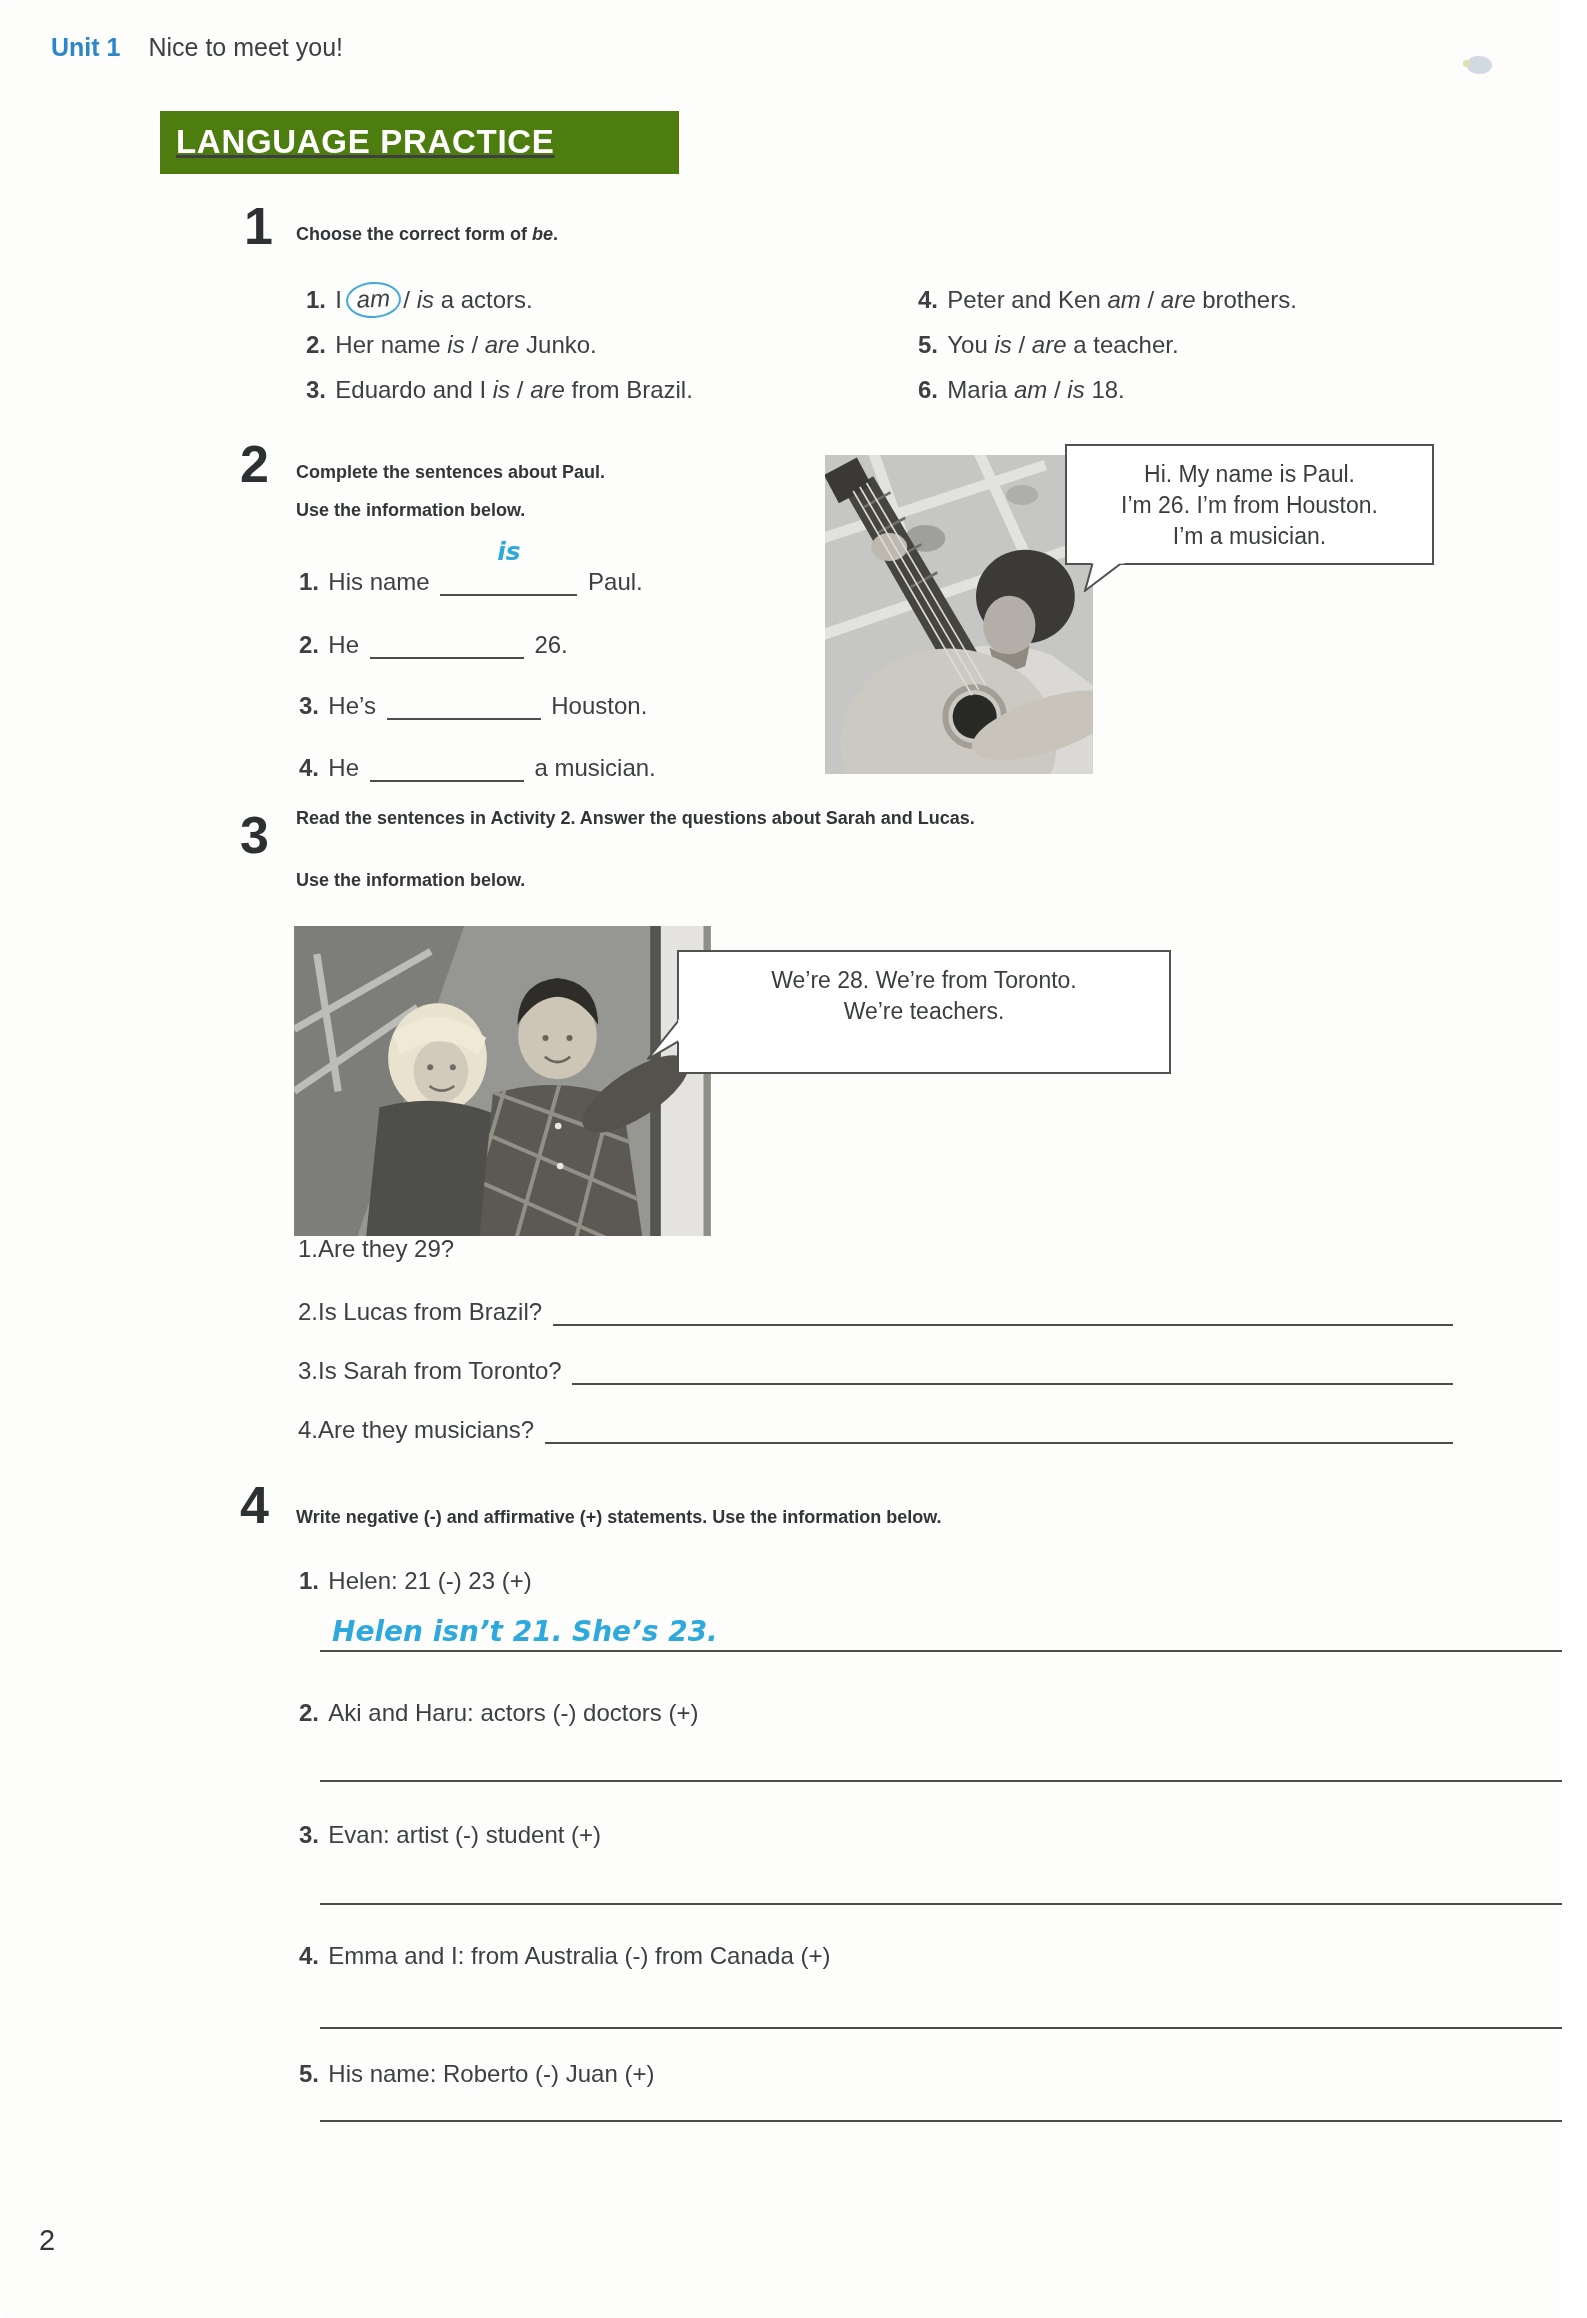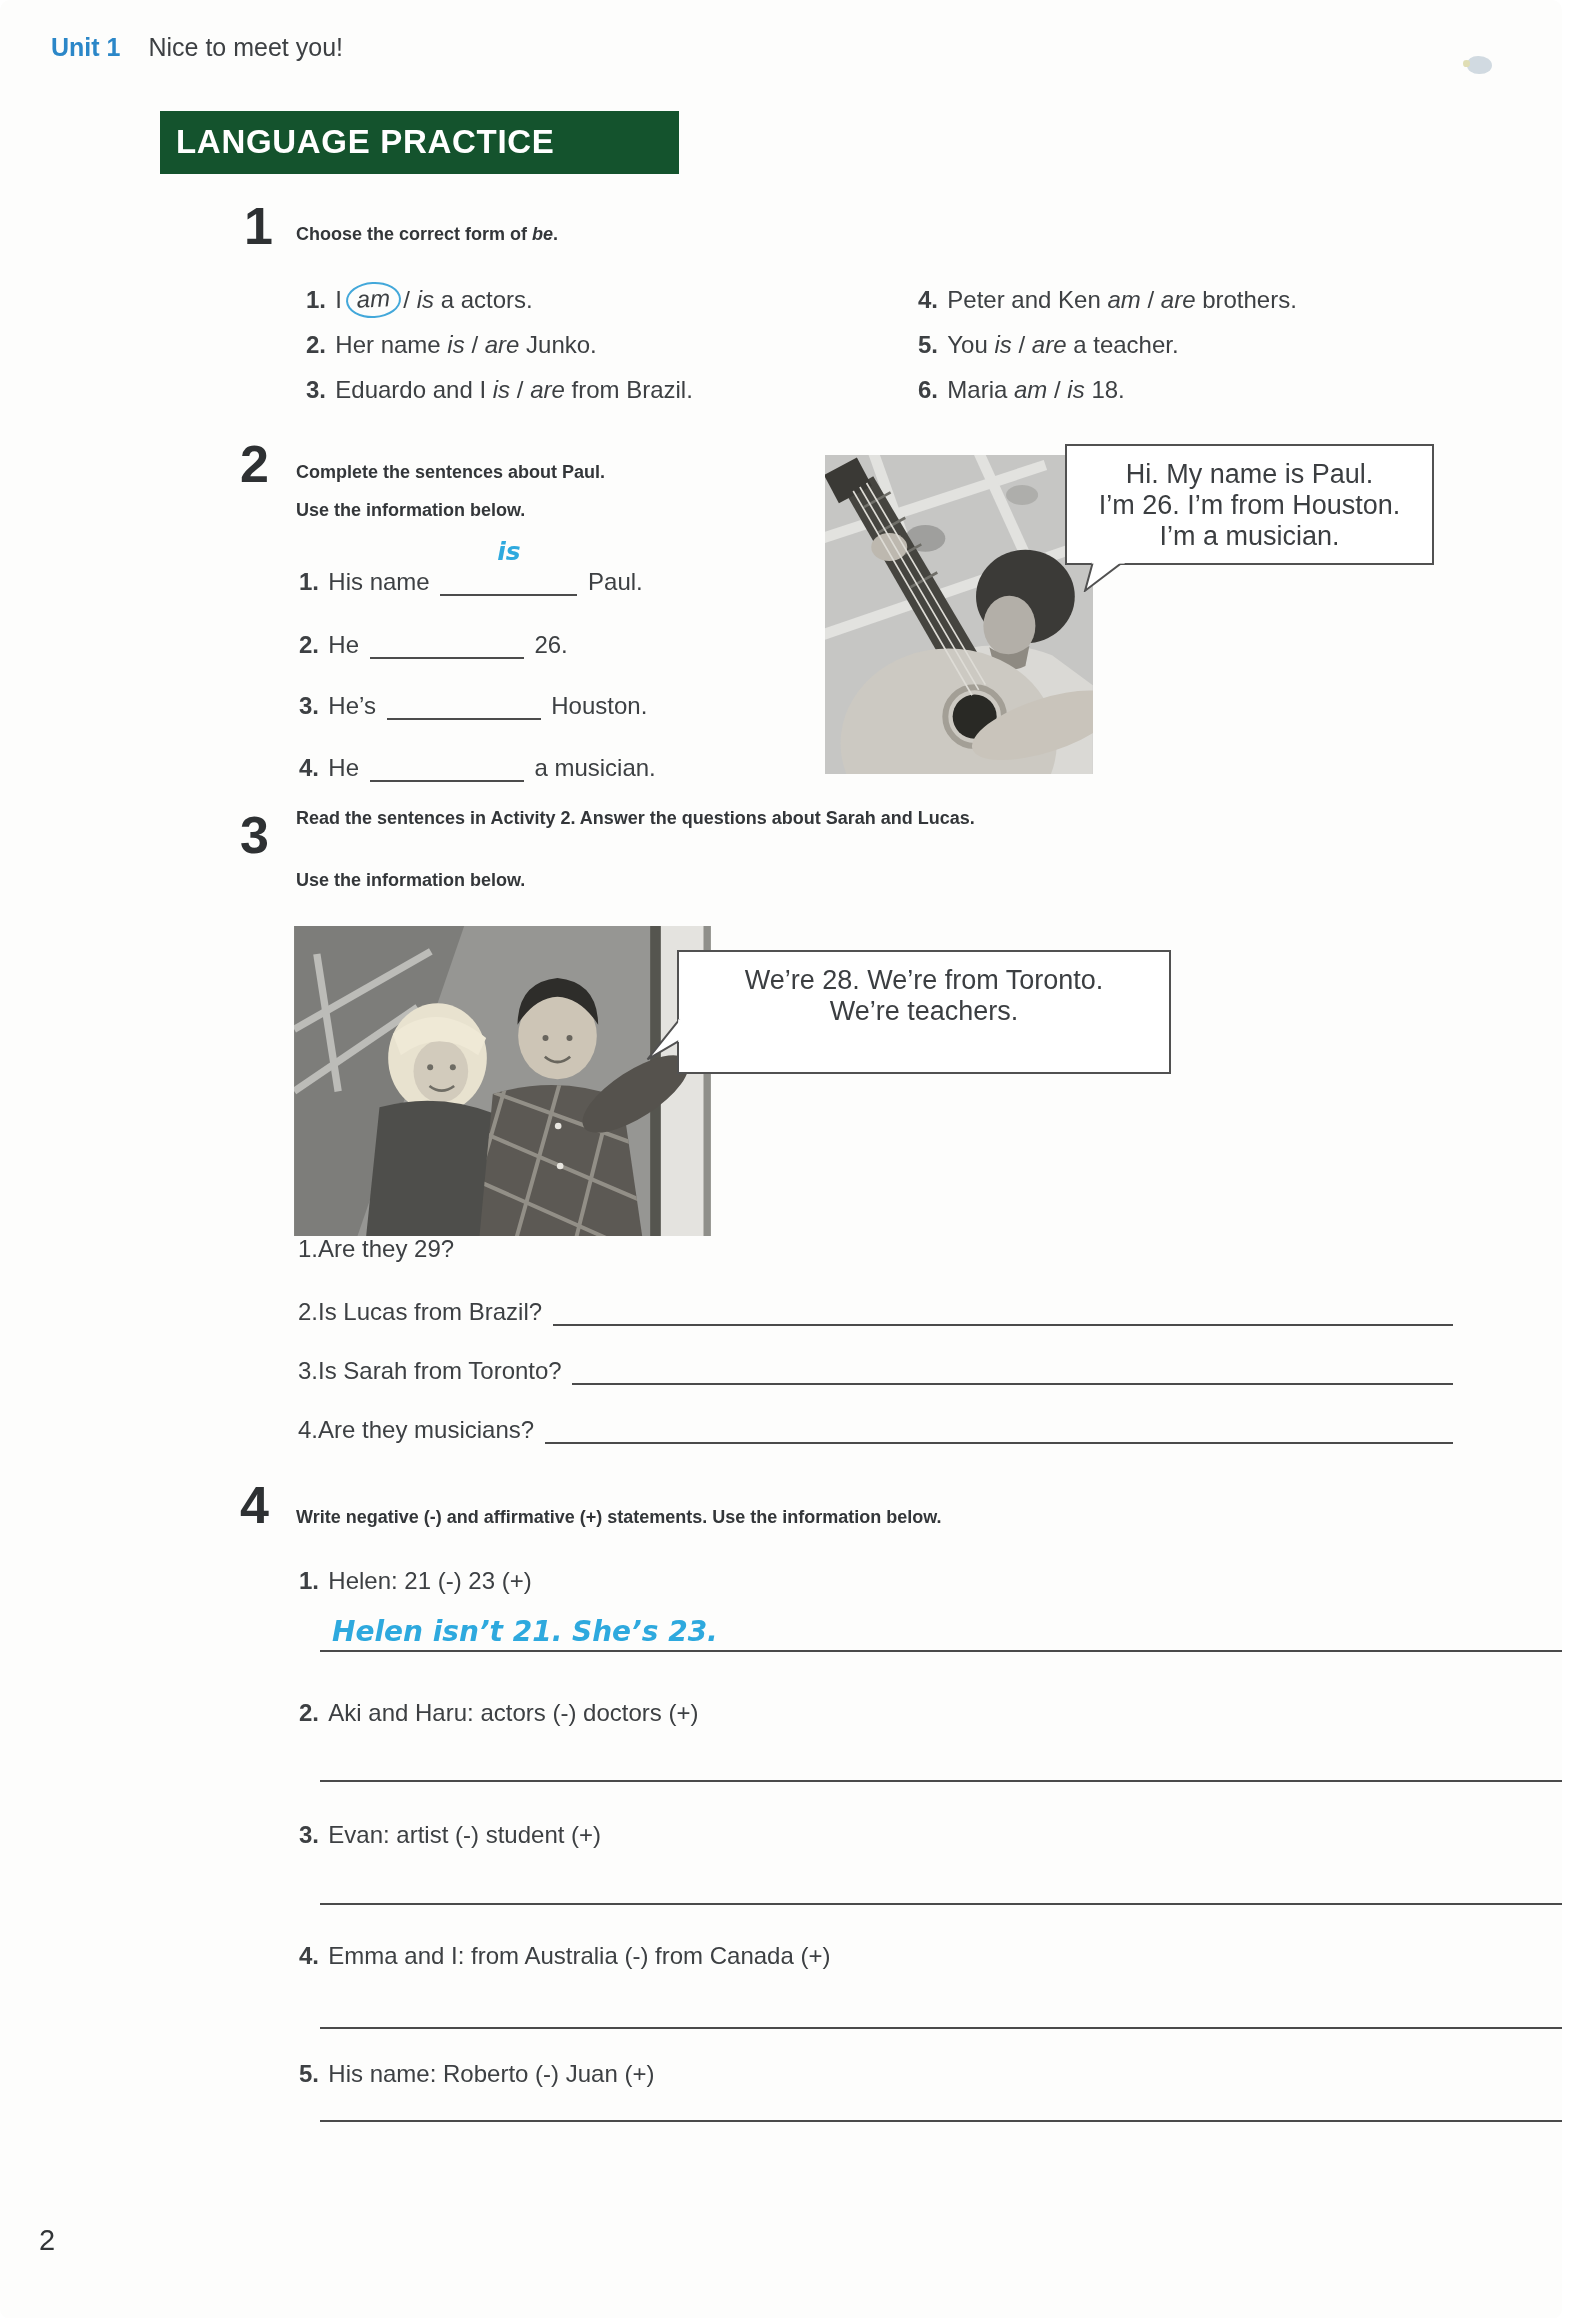--- a/index.html
+++ b/index.html
@@ -11,21 +11,21 @@
   
   .unit-line{left:51px;top:33px;font-size:25px;display:flex;}
   .unit-label{color:#2b87c8;font-weight:bold;margin-right:28px;}
   .unit-title{color:#3d4043;}
   .artifact{left:1467px;top:56px;width:25px;height:18px;background:#aebfcc;opacity:.55;
             border-radius:45% 55% 50% 50%;}
   .artifact:before{content:"";position:absolute;left:-4px;top:4px;width:6.7px;height:6.7px;
             background:#c9c67c;border-radius:50%;}
 
   
-  .banner{left:160px;top:111px;width:519px;height:63px;background:#14532d;}
+  .banner{left:160px;top:111px;width:519px;height:63px;background:#4d7c0f;text-decoration:underline;}
   .banner span{display:block;padding-left:16px;line-height:61px;font-size:33px;font-weight:bold;
             color:#ffffff;letter-spacing:0.7px;}
 
   
   .bignum{font-size:52px;font-weight:800;color:#2e3133;line-height:52px;}
   .h{font-size:18px;font-weight:bold;color:#333639;white-space:nowrap;}
   .item{font-size:24px;display:flex;align-items:flex-end;}
   .item .num{font-weight:bold;margin-right:9.3px;}
   .it{font-style:italic;}
   .circle{border:2px solid #43a8da;border-radius:50%;padding:0.7px 8.7px 3.3px;display:inline-block;
@@ -34,21 +34,21 @@
   
   .blank{display:inline-block;border-bottom:2px solid #4c4c4c;height:28px;position:relative;
          margin:0 10.7px;}
   .hw{color:#2ea9de;font-style:italic;font-weight:bold;font-family:"DejaVu Sans",sans-serif;}
   .hw-small{position:absolute;left:0;right:0;top:-29px;text-align:center;font-size:25px;}
 
   
   .photo{overflow:hidden;background:#c6c6c4;}
   
   .bubble{background:#ffffff;border:2px solid #515151;box-sizing:border-box;text-align:center;
-          font-size:27px;line-height:31px;color:#3b3e41;}
+          font-size:23px;line-height:31px;color:#3b3e41;}
   .bubble .lines{padding-top:13.3px;}
   .tail{position:absolute;}
 
   
   .qrow{left:298px;right:109px;display:flex;align-items:flex-end;font-size:24px;}
   .qrow .qt{white-space:nowrap;}
   .ansline{flex:1;border-bottom:2px solid #4b4b4b;height:31px;margin-left:10.7px;position:relative;}
   .hw-ans{position:absolute;left:8px;bottom:0px;font-size:29px;white-space:nowrap;
           transform:rotate(-0.8deg);transform-origin:left bottom;}
 

